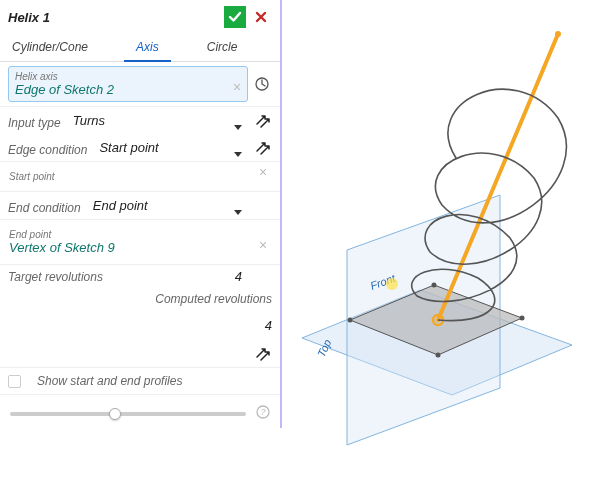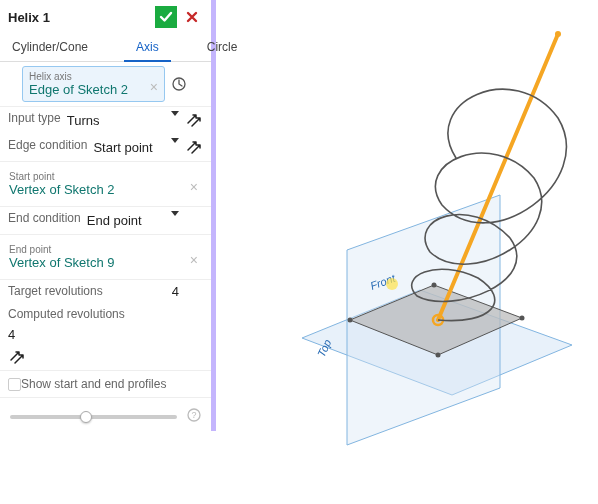--- a/index.html
+++ b/index.html
@@ -1,56 +1,56 @@
 <!DOCTYPE html>
 <html><head>
 <meta charset="utf-8">
 <style>
   * { box-sizing: border-box; margin: 0; padding: 0; }
   body { font-family: "Segoe UI", Arial, sans-serif; font-size: 12px; color: #333; background: #fff; width: 598px; height: 504px; overflow: hidden; position: relative; }
   
-  .panel { width: 216px; border-right: 5px solid #c4b5fd; background: #fff; }
+  .panel { width: 282px; border-right: 2px solid #c4b5fd; background: #fff; font-style: italic; }
   
   .panel-header { display: flex; align-items: center; justify-content: space-between; padding: 6px 8px; }
   .panel-title { font-weight: 600; font-size: 13px; color: #222; }
   .panel-header-buttons { display: flex; gap: 4px; align-items: center; }
   .btn-accept { width: 22px; height: 22px; background: #1aab40; display: flex; align-items: center; justify-content: center; cursor: pointer; }
   .btn-reject { width: 22px; height: 22px; display: flex; align-items: center; justify-content: center; cursor: pointer; }
   
   .tabs { display: flex; border-bottom: 1px solid #ddd; gap: 24px; }
   .tab { padding: 6px 12px; cursor: pointer; font-size: 12px; color: #444; }
   .tab.active { color: #1663c7; border-bottom: 2px solid #1663c7; margin-bottom: -1px; text-align: center; }
-  .field-row { display: flex; align-items: flex-start; gap: 6px; padding: 4px 8px; }
+  .field-row { display: flex; align-items: flex-end; gap: 12px; padding: 4px 8px; }
   .field-label { color: #666; font-size: 12px; }
   .field-flex { flex: 1; }
   
   .input-box { border: 1px solid #96c8f0; background: #ebf4fc; border-radius: 3px; padding: 4px 6px; position: relative; }
   .input-box.plain { border: 1px solid transparent; background: transparent; }
   .input-box-label { font-size: 10px; color: #777; }
   .input-box-value { font-size: 13px; color: #0f766e; }
   .input-box .clear-x { position: absolute; right: 6px; bottom: 6px; color: #bbb; font-size: 14px; cursor: pointer; }
   
   .dropdown { display: inline-flex; align-items: center; font-size: 13px; color: #222; cursor: pointer; padding: 2px 0; }
   
   .icon-small { width: 18px; height: 18px; display: flex; align-items: center; justify-content: center; }
   
   .value-num { font-size: 13px; color: #222; text-align: right; }
   
-  .checkbox-row { display: flex; align-items: center; gap: 0; padding: 6px 8px; }
+  .checkbox-row { display: flex; align-items: center; gap: 16px; padding: 6px 8px; }
   .checkbox { width: 13px; height: 13px; border: 1px solid #ccc; border-radius: 2px; background: #fff; cursor: pointer; }
   
   .slider-row { padding: 10px 10px 6px; display: flex; align-items: center; }
   .slider { flex: 1; height: 4px; background: #ccc; border-radius: 2px; position: relative; margin-right: 10px; }
   .slider-thumb { width: 12px; height: 12px; border-radius: 50%; background: #fff; border: 1px solid #aaa; box-shadow: 0 1px 2px rgba(0,0,0,.2); position: absolute; top: -4px; cursor: pointer; }
   .help-icon { color: #bbb; font-size: 14px; cursor: pointer; }
   
   .clock-btn { width: 20px; height: 20px; display: flex; align-items: center; justify-content: center; cursor: pointer; flex-shrink: 0; }
   
   .viewport { position: absolute; left: 242px; top: 0; right: 0; bottom: 0; }
-  .row-wrap { display:flex; align-items:center; gap:4px; border-bottom:1px solid #eee; padding:4px 22px; }
+  .row-wrap { display:flex; align-items:center; gap:4px; border-bottom:1px solid #eee; padding:4px 8px; }
   .plain-row-wrap { display:flex; align-items:center; gap:4px; padding:4px 6px 2px; }
   .plain-row-wrap.with-bottom { border-bottom:1px solid #eee; padding-bottom:4px; }
 </style>
 </head>
 <body>
 
 <div class="panel">
 
   <div class="panel-header">
     <span class="panel-title">Helix 1</span>
@@ -114,21 +114,20 @@
     <div class="icon-small">
       <svg width="16" height="16" viewBox="0 0 16 16">
           <path d="M2 11 L10 3 M10 3 L7 3 M10 3 L10 6 M6 14 L14 6 M14 6 L11 6 M14 6 L14 9" stroke="#222" stroke-width="1.5" fill="none" stroke-linecap="round"></path>
         </svg>
     </div>
   </div>
 
   <div class="plain-row-wrap with-bottom">
     <div class="input-box plain field-flex" style="padding-left:2px;">
       <div class="input-box-label">Start point</div>
-      <div class="input-box-value">Vertex of Sketch 2</div>
       <span class="clear-x">×</span>
     </div>
   </div>
 
   <div class="field-row" style="border-bottom:1px solid #eee;">
     <span class="field-label">End condition</span>
     <div class="dropdown field-flex">
       <span>End point</span>
     </div>
     <svg width="8" height="5" viewBox="0 0 8 5">

